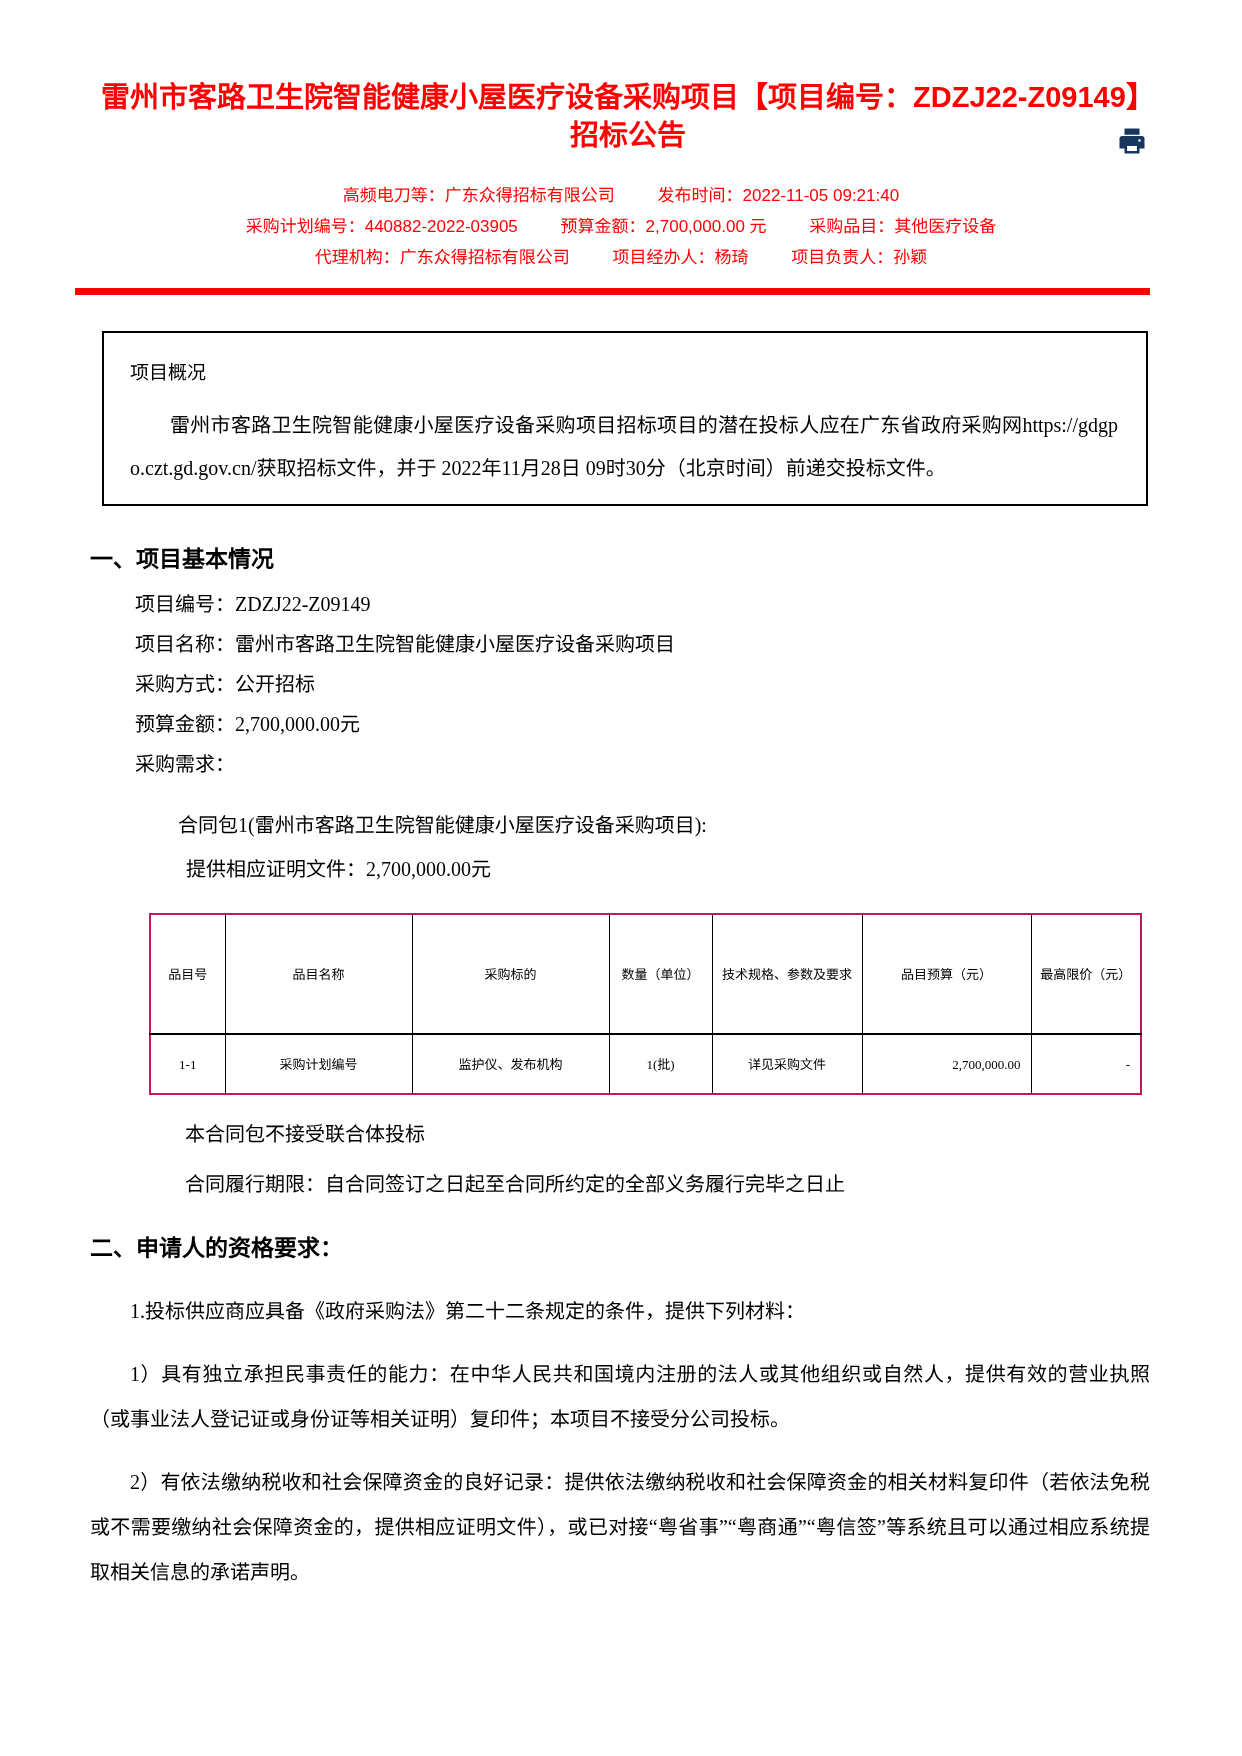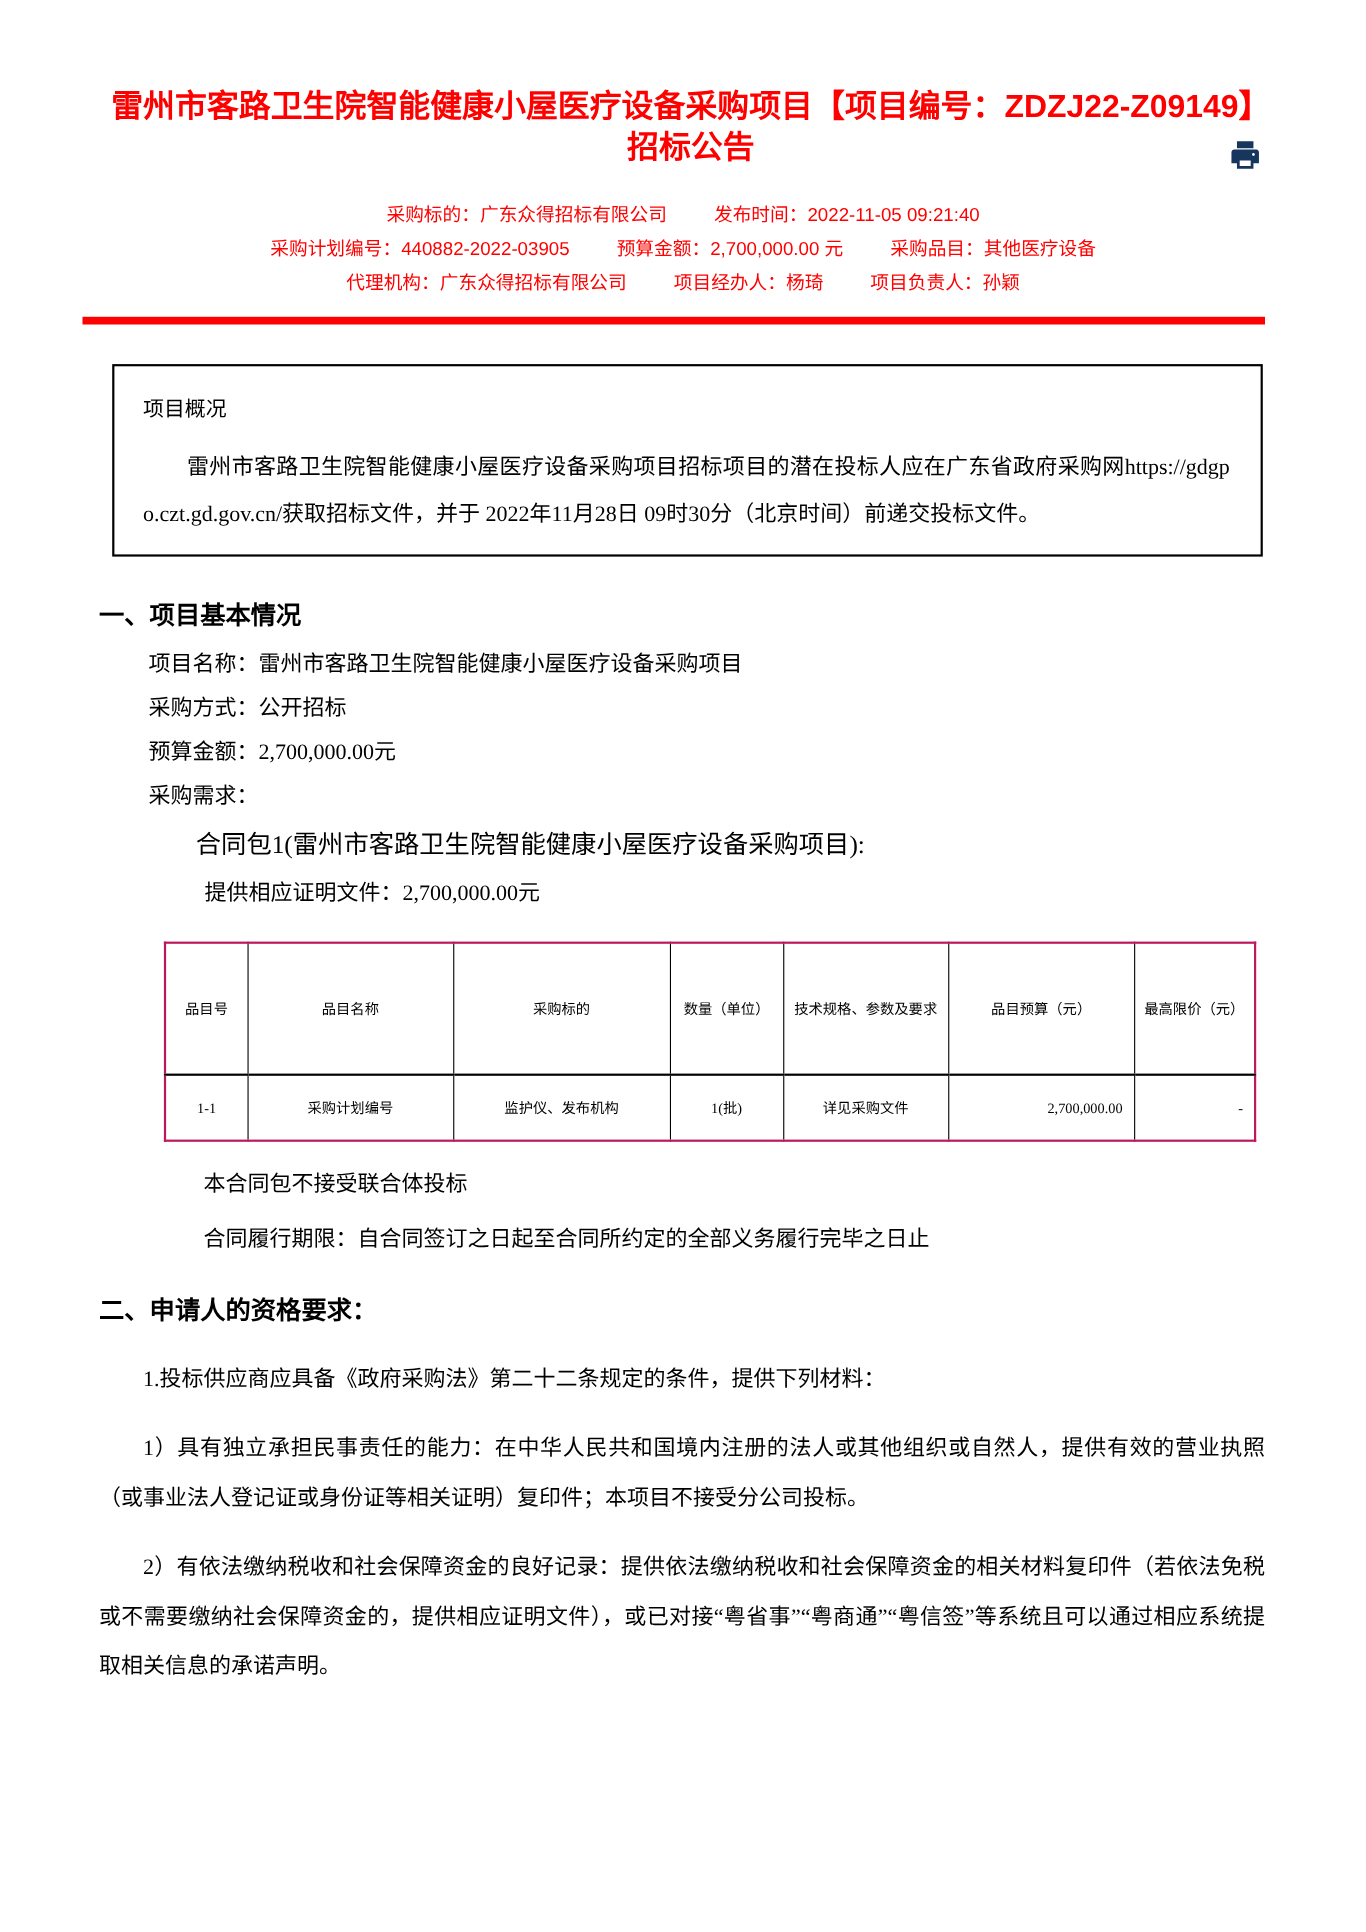--- a/index.html
+++ b/index.html
@@ -42,21 +42,21 @@
     margin:22px 0 0 0;line-height:43px;text-indent:2em;
     text-align:justify;word-break:break-all;
   }
   
   .sec-heading{
     margin:40px 90px 0 90px;font-size:23px;font-weight:bold;line-height:28px;
     font-family:"Liberation Serif","DejaVu Serif",serif;
   }
   .details{margin:20px 90px 0 135px;font-size:20px;}
   .detail-line{line-height:20px;margin-top:20px;}
-  .pkg-line{margin:24px 90px 0 178px;font-size:23px;line-height:20px;}
+  .pkg-line{margin:41px 90px 0 178px;font-size:20px;line-height:20px;}
   .pkg-budget{margin:24px 90px 0 186px;font-size:20px;line-height:20px;}
   
   .items-table{
     margin:34px 0 0 149px;border-collapse:collapse;width:991px;
     font-size:13px;border:2px solid #be185d;table-layout:fixed;
   }
   .items-table th,.items-table td{
     border:1px solid #000;text-align:center;vertical-align:middle;
     line-height:33px;padding:6px 4px;font-weight:normal;
   }
@@ -81,21 +81,21 @@
     <span>
       <svg viewBox="0 0 24 24" aria-hidden="true">
         <path d="M6 2h12v5H6V2zm-2 6h16c1.1 0 2 .9 2 2v8h-4v4H6v-4H2v-8c0-1.1.9-2 2-2zm4 8v4h8v-4H8zm10-5.5c-.55 0-1 .45-1 1s.45 1 1 1 1-.45 1-1-.45-1-1-1z"></path>
       </svg>
     </span>
   </button>
 </div>
 
 <div class="meta">
   <div class="meta-line">
-    <span class="meta-item">采购标的：广东众得招标有限公司</span>
+    <span class="meta-item">高频电刀等：广东众得招标有限公司</span>
     <span class="meta-item">发布时间：2022-11-05 09:21:40</span>
   </div>
   <div class="meta-line">
     <span class="meta-item">采购计划编号：440882-2022-03905</span>
     <span class="meta-item">预算金额：2,700,000.00 元</span>
     <span class="meta-item">采购品目：其他医疗设备</span>
   </div>
   <div class="meta-line">
     <span class="meta-item">代理机构：广东众得招标有限公司</span>
     <span class="meta-item">项目经办人：杨琦</span>
@@ -107,20 +107,21 @@
 
 <div class="overview-box">
   <p class="overview-title">项目概况</p>
   <p class="overview-body">雷州市客路卫生院智能健康小屋医疗设备采购项目招标项目的潜在投标人应在广东省政府采购网https://gdgpo.czt.gd.gov.cn/获取招标文件，并于 2022年11月28日 09时30分（北京时间）前递交投标文件。</p>
 </div>
 
 <div>
   <div class="sec-heading">一、项目基本情况</div>
 
   <div class="details">
+    <div class="detail-line">项目编号：ZDZJ22-Z09149</div>
     <div class="detail-line">项目名称：雷州市客路卫生院智能健康小屋医疗设备采购项目</div>
     <div class="detail-line">采购方式：公开招标</div>
     <div class="detail-line">预算金额：2,700,000.00元</div>
     <div class="detail-line">采购需求：</div>
   </div>
 
   <div class="pkg-line">合同包1(雷州市客路卫生院智能健康小屋医疗设备采购项目):</div>
   <div class="pkg-budget">提供相应证明文件：2,700,000.00元</div>
 
   <table class="items-table">

